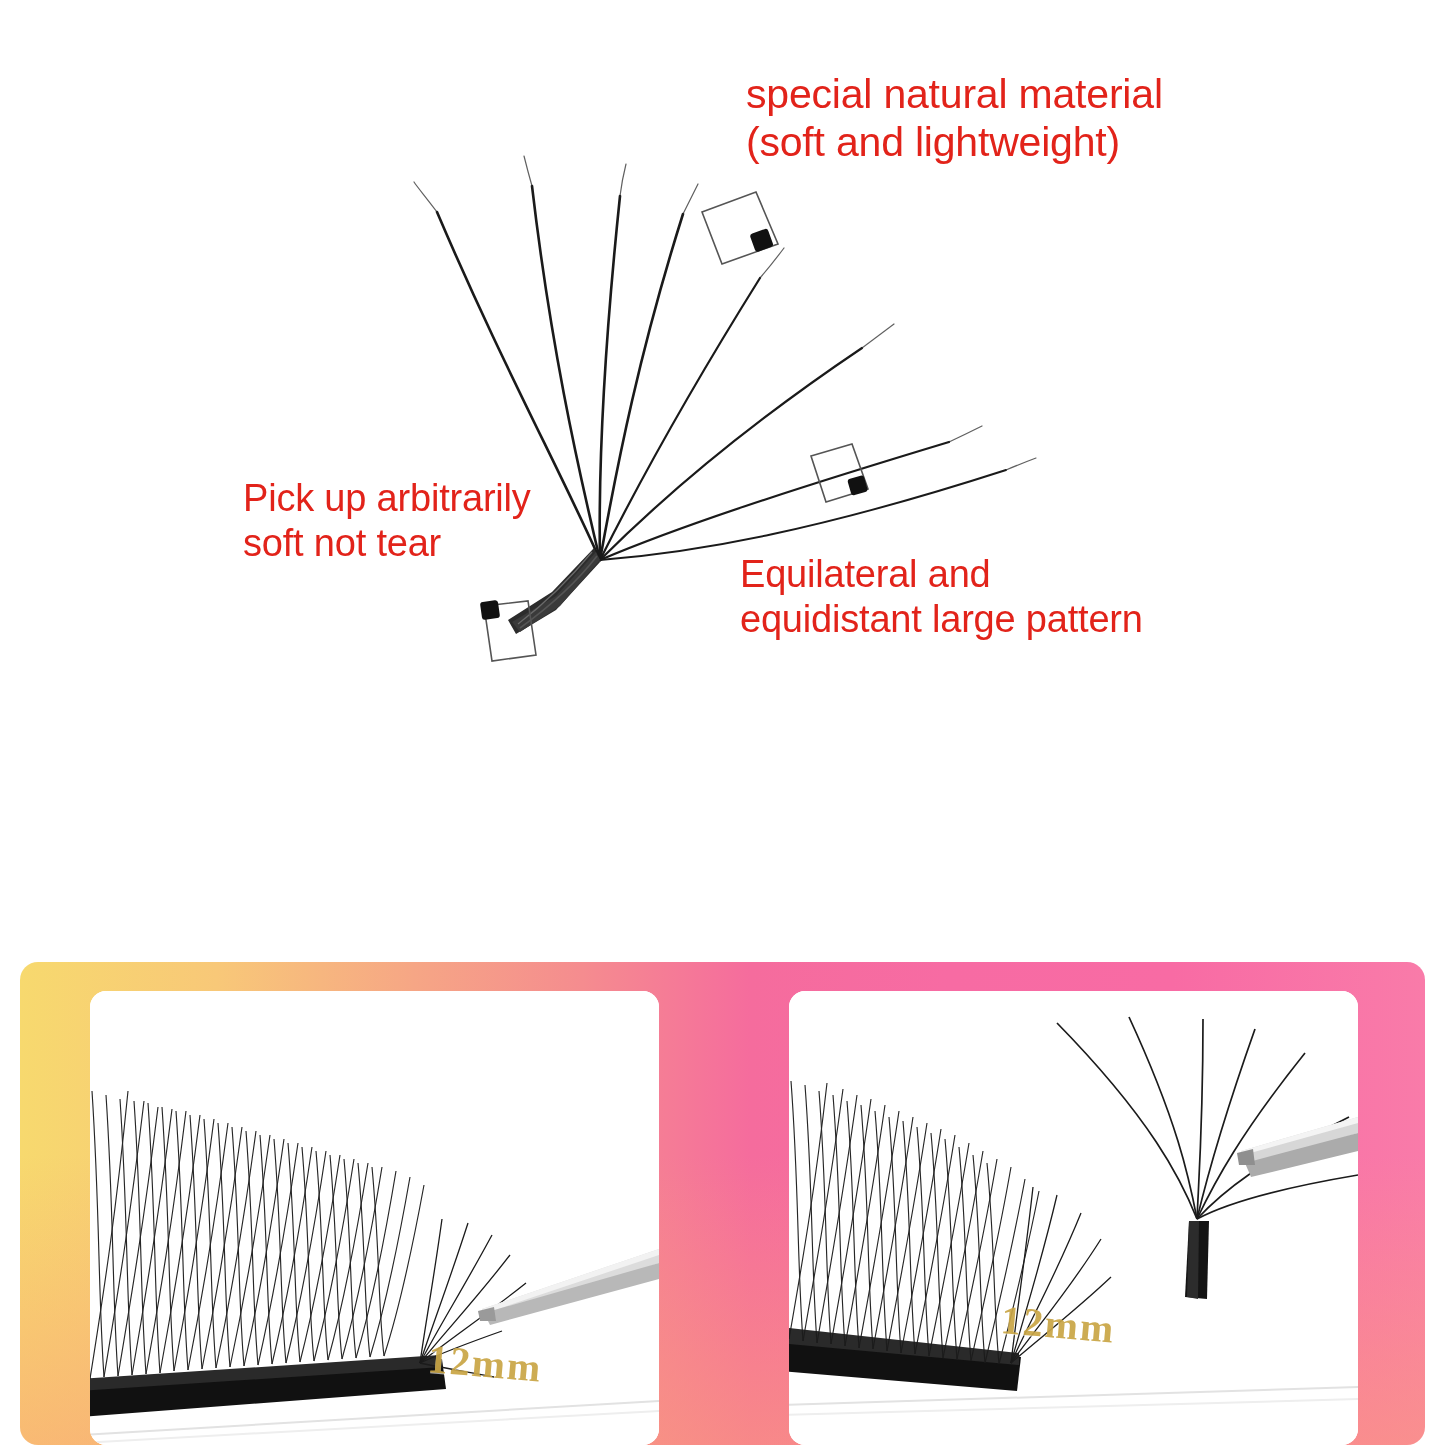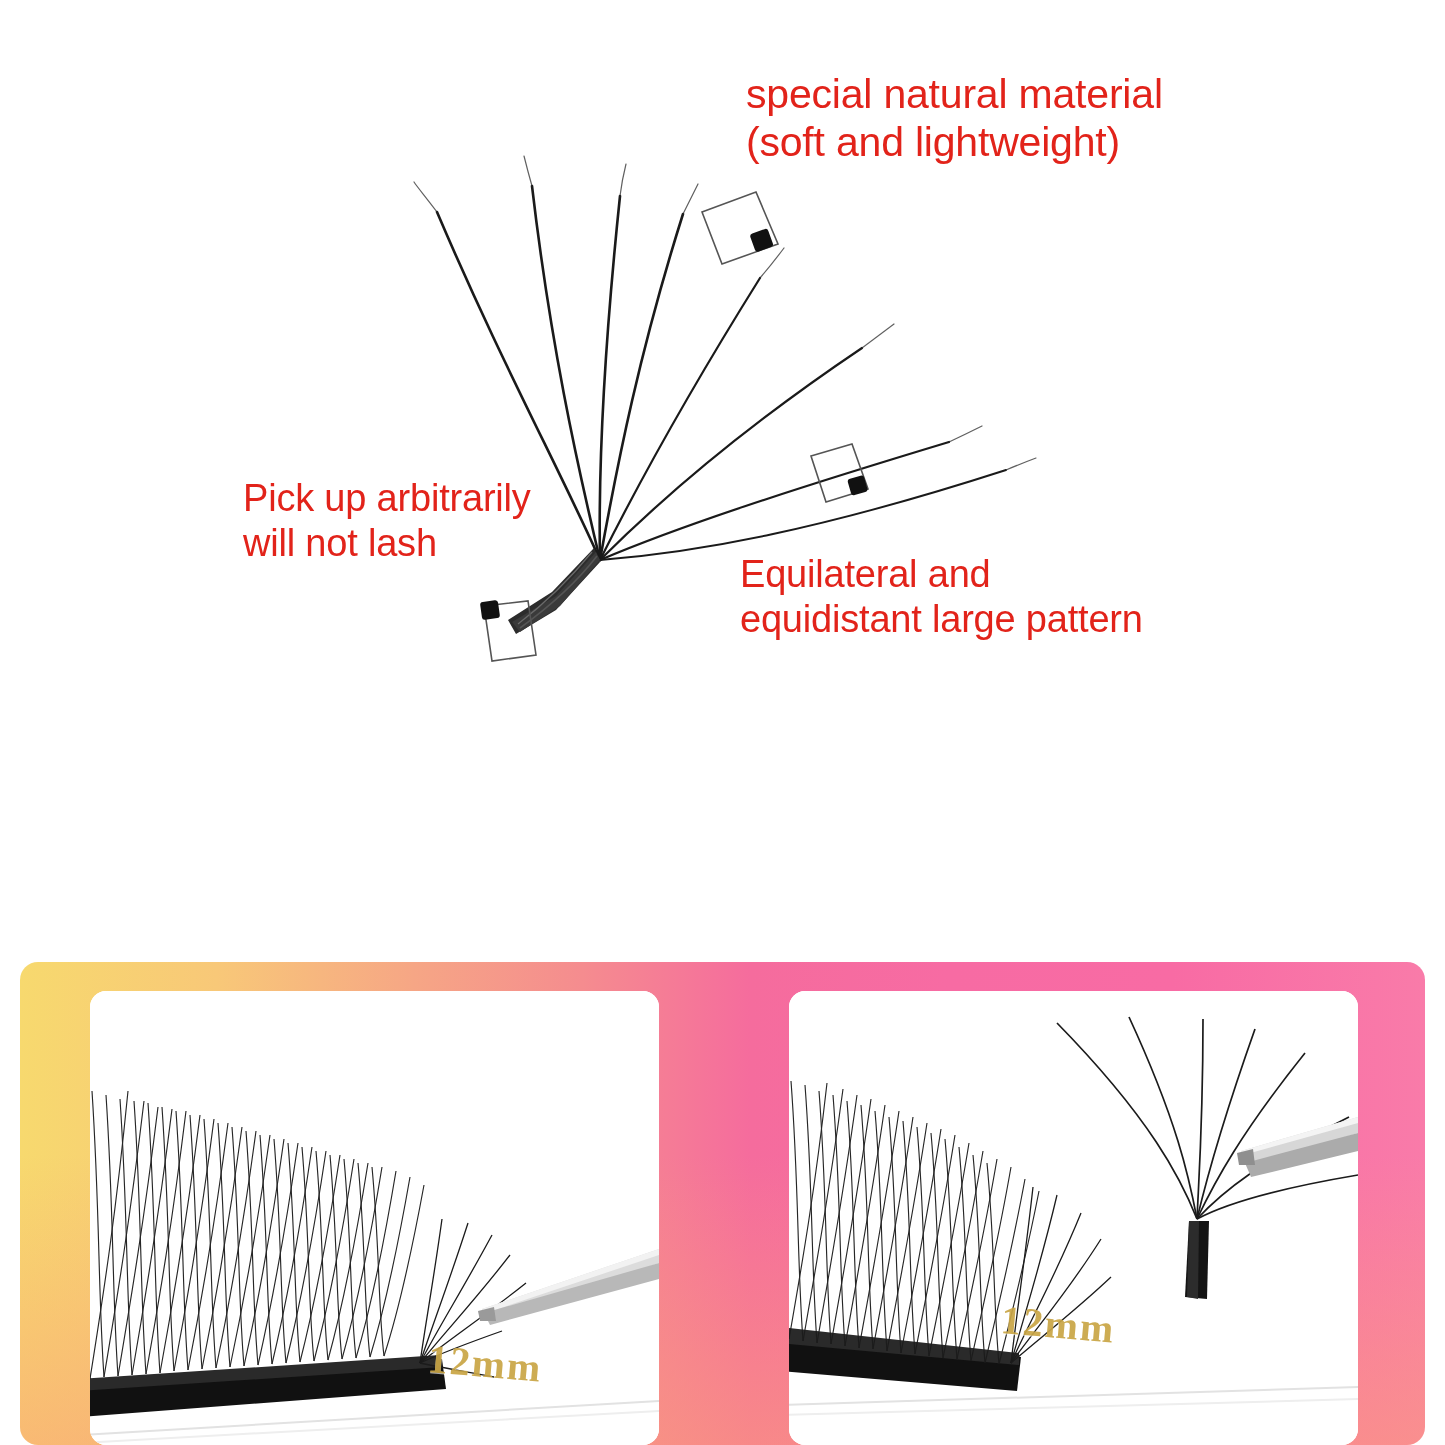--- a/index.html
+++ b/index.html
@@ -204,21 +204,21 @@
     <g>
       <polygon points="484,606 528,601 536,655 492,661" fill="none" stroke="#555555" stroke-width="1.6"></polygon>
       <rect x="481" y="601" width="18" height="18" rx="3" fill="#111111" transform="rotate(-8 490 610)"></rect>
     </g>
   </svg>
 
   <div class="callout" id="callout-material">special natural material
 (soft and lightweight)</div>
 
   <div class="callout" id="callout-pickup">Pick up arbitrarily
-will not lash</div>
+soft not tear</div>
 
   <div class="callout" id="callout-pattern">Equilateral and
 equidistant large pattern</div>
 </div>
 
 <div id="banner">
   <div id="banner-title">EASY TO USE &amp; SAVING TIME</div>
   <div id="banner-subtitle">No skills needed.Get blooming lash effect instantly.</div>
 </div>
 

